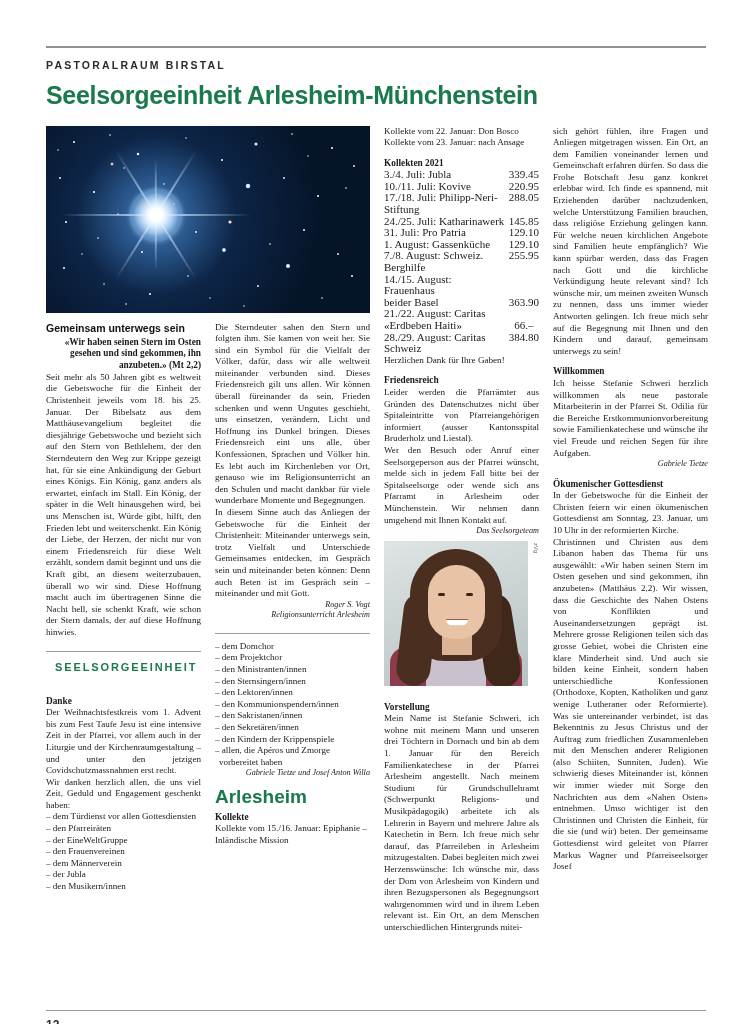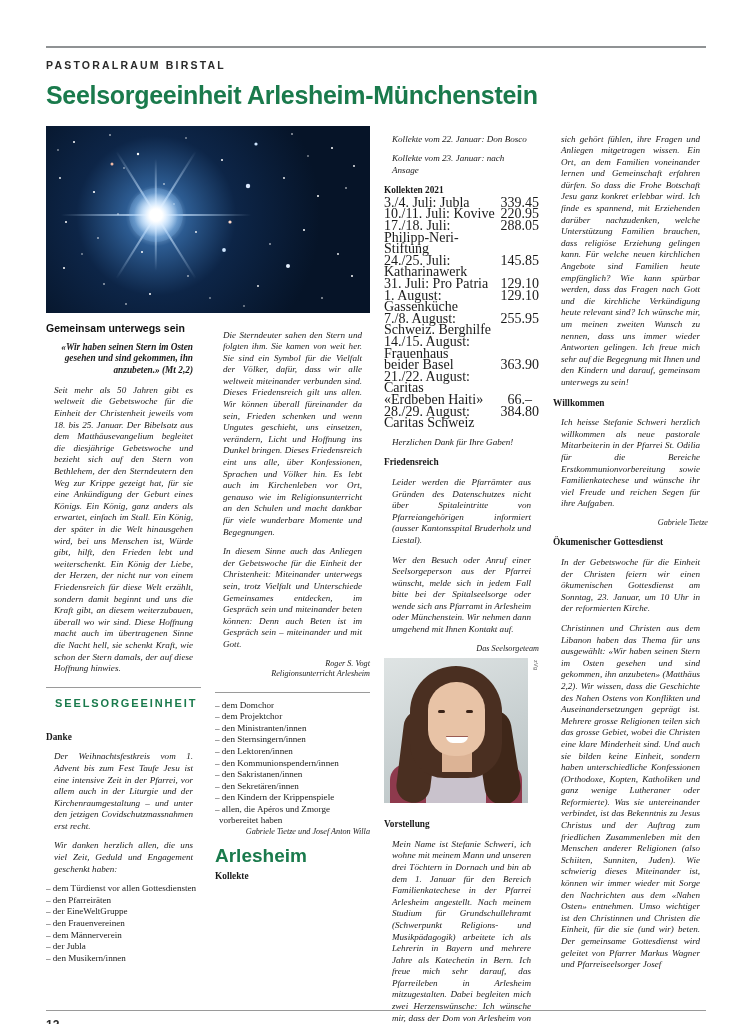--- a/index.html
+++ b/index.html
@@ -26,22 +26,22 @@
   }
 
   
   .cols{
     display:flex;gap:14px;margin-top:16px;
     height:800px;
   }
   .col{width:155px;flex:0 0 155px;position:relative;}
 
   
-  p{margin:8px;text-align:justify;font-size:9.1px;line-height:11.6px;
-    hyphens:auto;font-style:italic;-webkit-hyphens:auto;}
+  p{margin:0;text-align:justify;font-size:9.1px;line-height:11.6px;
+    hyphens:auto;-webkit-hyphens:auto;}
   p.noj{text-align:left;}
   .lead{font-weight:bold;font-size:9.3px;line-height:11.8px;text-align:right;}
   .h-sub{
     font-family:"Liberation Sans", sans-serif;
     font-weight:bold;font-size:10.5px;color:#111;
     margin:0 0 3px 0;line-height:12px;
   }
   .h-bold{font-weight:bold;font-size:9.3px;margin:9px 0 0 0;line-height:11.6px;}
   .h-green{
     font-family:"Liberation Sans", sans-serif;
@@ -69,21 +69,21 @@
       linear-gradient(to right, rgba(255,255,255,0) 0%, rgba(205,230,255,.85) 45%, rgba(255,255,255,1) 50%, rgba(205,230,255,.85) 55%, rgba(255,255,255,0) 100%);
       transform-origin:50% 50%;}
   .ray.v{width:190px;height:2.4px;margin-left:-95px;margin-top:-1.2px;}
   .ray.r2{width:150px;height:2px;margin-left:-75px;margin-top:-1px;transform:rotate(58deg);}
   .ray.r3{width:150px;height:2px;margin-left:-75px;margin-top:-1px;transform:rotate(-58deg);}
   .ray.r4{width:112px;height:1.6px;margin-left:-56px;margin-top:-.8px;transform:rotate(90deg);}
   .star-core{position:absolute;left:34%;top:48%;width:54px;height:54px;margin:-27px 0 0 -27px;
      border-radius:50%;background:radial-gradient(circle,#fff 0%,#fff 16%,rgba(225,240,255,.85) 30%,rgba(120,175,230,.35) 58%,rgba(30,70,120,0) 100%);}
 
   
-  .kt{width:100%;border-collapse:collapse;font-size:14px;line-height:11.6px;}
+  .kt{width:100%;border-collapse:collapse;font-size:11px;line-height:11.6px;}
   .kt td{padding:0;vertical-align:top;}
   .kt td.amt{text-align:center;white-space:nowrap;padding-left:4px;}
 
   
   .portrait-wrap{position:relative;width:144px;height:145px;margin:4px 0 5px 0;}
   .portrait{position:absolute;inset:0;overflow:hidden;background:#cfd6d8;}
   .p-bg{position:absolute;inset:0;background:linear-gradient(160deg,#dfe4e4 0%,#c8d0d1 55%,#b8c1c3 100%);}
   .p-hair{position:absolute;left:26px;top:8px;width:92px;height:112px;border-radius:46px 46px 34px 34px;background:#4a2f21;}
   .p-hair2{position:absolute;left:16px;top:52px;width:34px;height:93px;border-radius:20px;background:#4a2f21;transform:rotate(7deg);}
   .p-hair3{position:absolute;left:96px;top:52px;width:36px;height:95px;border-radius:20px;background:#3f2719;transform:rotate(-9deg);}
@@ -216,20 +216,21 @@
         <div>– den Sekretären/innen</div>
         <div>– den Kindern der Krippenspiele</div>
         <div>– allen, die Apéros und Zmorge vorbereitet haben</div>
       </div>
       <div class="sig">Gabriele Tietze und Josef Anton Willa</div>
 
       <div class="gap"></div>
       <div class="h-green-big">Arlesheim</div>
       <div class="gap-s"></div>
       <div class="h-bold" style="margin-top:0">Kollekte</div>
+      <p class="noj">Kollekte vom 15./16. Januar: Epiphanie – Inländische Mission</p>
     </div>
 
     <div class="col">
       <p class="noj">Kollekte vom 22. Januar: Don Bosco</p>
       <p class="noj">Kollekte vom 23. Januar: nach Ansage</p>
       <div class="h-bold">Kollekten 2021</div>
       <table class="kt">
         <tbody>
           <tr>
               <td>3./4. Juli: Jubla</td>

